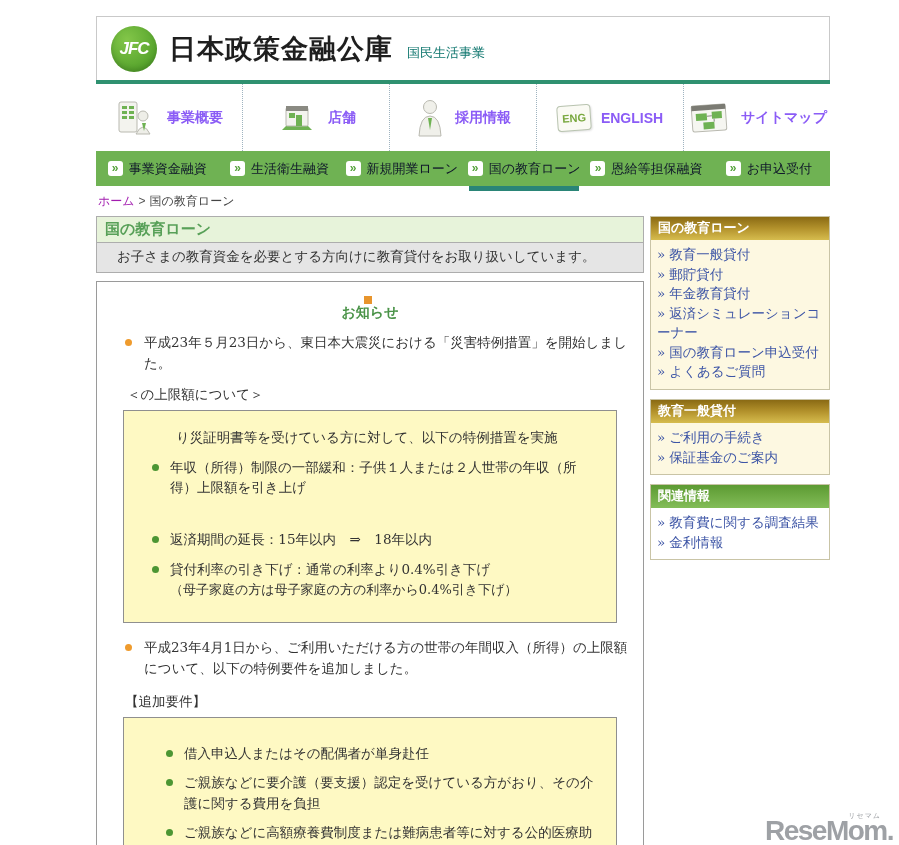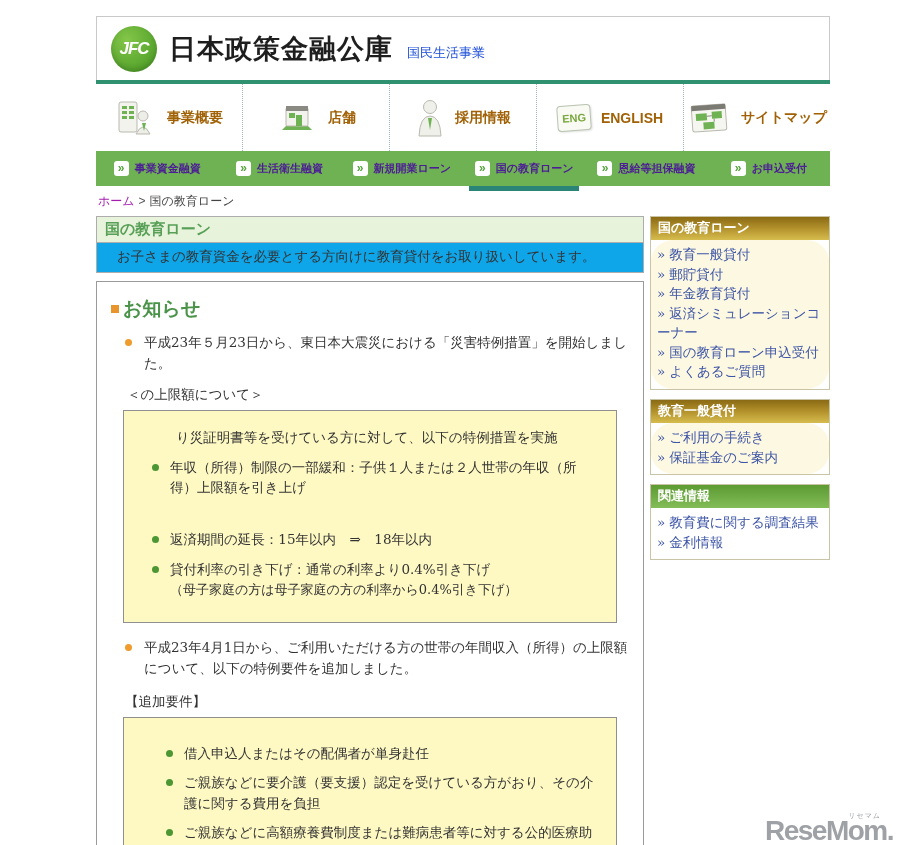--- a/index.html
+++ b/index.html
@@ -6,77 +6,77 @@
   html,body { width:899px; height:845px; overflow:hidden; background:#fff; }
   body { font-family:"Liberation Sans", sans-serif; color:#333; position:relative; }
   .page { position:relative; width:899px; height:845px;margin-top:8px; }
   .content { position:absolute; left:96px; top:0; width:734px; }
 
   
   .site-header { border:1px solid #c9c9c9; border-bottom:none; background:#fff; height:64px; margin-top:8px; display:flex; align-items:center; padding-left:14px; }
   .logo-circle { width:46px; height:46px; border-radius:50%; background:radial-gradient(circle at 35% 30%, #83c649, #54a22b 75%); display:flex; align-items:center; justify-content:center; box-shadow:inset 0 -3px 5px rgba(0,0,0,.15); }
   .logo-circle span { color:#fff; font-weight:bold; font-style:italic; font-size:17px; letter-spacing:-1px; }
   .site-title { font-size:27px; font-weight:bold; color:#1e1e1e; margin-left:12px; letter-spacing:1px; }
-  .site-subtitle { font-size:13px; color:#1d4ed8; margin-left:14px; margin-top:8px; }
+  .site-subtitle { font-size:13px; color:#0f766e; margin-left:14px; margin-top:8px; }
   .teal-bar { height:4px; background:#2f9170; }
 
   
   .utility-nav { display:flex; height:67px; background:#fff; }
   .u-item { flex:1; display:flex; align-items:center; justify-content:center; gap:10px; border-right:1px dotted #9fb3c0; cursor:pointer; }
   .u-item:last-child { border-right:none; }
-  .u-label { font-size:14px; font-weight:bold; color:#a16207; }
+  .u-label { font-size:14px; font-weight:bold; color:#8b5cf6; }
   .u-icon svg { display:block; }
   .eng-badge { width:34px; height:26px; border:1px solid #b9c4b0; border-radius:4px; background:#fafaf4; color:#79a83f; font-size:11px; font-weight:bold; display:flex; align-items:center; justify-content:center; transform:rotate(-4deg); box-shadow:1px 1px 2px rgba(0,0,0,.12); }
 
   
   .main-nav { display:flex; height:35px; background:#6fb253; position:relative; }
   .nav-item { flex:1; display:flex; align-items:center; justify-content:center; gap:6px; cursor:pointer; position:relative; }
-  .nav-label { font-size:11px; font-weight:bold; color:#4c1d95; }
+  .nav-label { font-size:13px; font-weight:normal; color:#0f172a; }
   .chev-box { width:15px; height:15px; background:#fff; border-radius:3px; color:#56a23c; font-size:12px; font-weight:bold; line-height:15px; text-align:center; }
   .nav-item.active::after { content:""; position:absolute; left:6px; right:6px; bottom:-5px; height:5px; background:#2a8577; }
 
   
   .breadcrumb { padding:7px 2px 6px 2px; font-size:12px; color:#444; }
   .breadcrumb a { color:#a21caf; text-decoration:none; cursor:pointer; }
   .crumb-sep { margin:0 4px; color:#555; }
 
   
   .columns { display:flex; gap:6px; align-items:flex-start; }
   .main-col { width:548px; font-family:"DejaVu Serif", serif; }
   .sidebar { width:180px; font-family:"DejaVu Serif", serif; }
 
   
   .page-title-box { background:#e7f3da; border:1px solid #adadad; border-bottom:none; padding:3px 8px; }
   .page-title-box h2 { font-size:15px; color:#58a058; font-weight:bold; }
-  .intro-box { background:#0ea5e9; border:1px solid #adadad; padding:5px 8px 6px 20px; font-size:13.5px; color:#333; }
+  .intro-box { background:#e5e5e5; border:1px solid #adadad; padding:5px 8px 6px 20px; font-size:13.5px; color:#333; }
 
   
   .news-box { margin-top:8px; border:1px solid #9a9a9a; background:#fff; padding:14px 14px 20px 14px; }
-  .news-heading { font-size:19px; font-weight:bold; color:#4a9348; display:flex; align-items:center; margin-bottom:10px; }
+  .news-heading { font-size:14px; font-weight:bold; color:#4a9348; display:flex; align-items:center; margin-bottom:10px;flex-direction:column; }
   .sq { width:8px; height:8px; background:#e8952d; display:inline-block; margin-right:4px; }
   .notice { display:flex; font-size:13.5px; line-height:1.55; margin:8px 0 10px 14px; }
   .dot-orange { flex:0 0 7px; width:7px; height:7px; border-radius:50%; background:#ef9b2d; margin:7px 12px 0 0; }
   .dot-green { flex:0 0 7px; width:7px; height:7px; border-radius:50%; background:#4c9633; margin:7px 11px 0 0; }
   .angle-head { font-size:13.5px; margin:12px 0 6px 16px; color:#333; }
   .green-box { background:#fef9c3; border:1px solid #8f8f8f; margin:4px 12px 14px 12px; padding:16px 14px 14px 14px; }
   .green-box .lead { font-size:13.5px; margin:2px 0 10px 38px; }
   .g-item { display:flex; font-size:13.5px; line-height:1.5; margin:9px 0 9px 14px; }
   .g-item .wrap2 { display:block; }
   .g-sub { font-size:13px; }
   .bracket-head { font-size:13.5px; margin:14px 0 6px 14px; }
   .g-indent { margin-left:28px; }
   .spacer-md { height:14px; }
 
   
   .side-box { border:1px solid #c9c4a6; margin-bottom:9px; }
   .side-head { color:#fff; font-weight:bold; font-size:13px; padding:2px 7px 3px 7px; }
   .side-head.gold { background:linear-gradient(180deg,#8a6a14 0%,#b3922c 50%,#d6bc4e 100%); }
   .side-head.green { background:linear-gradient(180deg,#5c9a32 0%,#83bd58 100%); }
   .side-body { padding:5px 6px 7px 6px; }
-  .side-body.cream { background:#fdf8e1;border-radius:22px; }
+  .side-body.cream { background:#fdf8e1; }
   .side-body.white { background:#fff; }
   .side-link { display:block; font-size:13.5px; color:#3d55a6; text-decoration:none; line-height:1.45; cursor:pointer; }
   .side-link .pre { margin-right:4px; }
 
   
   .watermark { position:absolute; right:6px; bottom:6px; color:#8e9196; opacity:.85; font-family:"Liberation Sans", sans-serif; }
   .wm-text { font-size:28px; font-weight:bold; letter-spacing:-1.5px; }
   .wm-ruby { position:absolute; top:-4px; right:12px; font-size:7px; letter-spacing:1px; }
 </style>
 </head>

